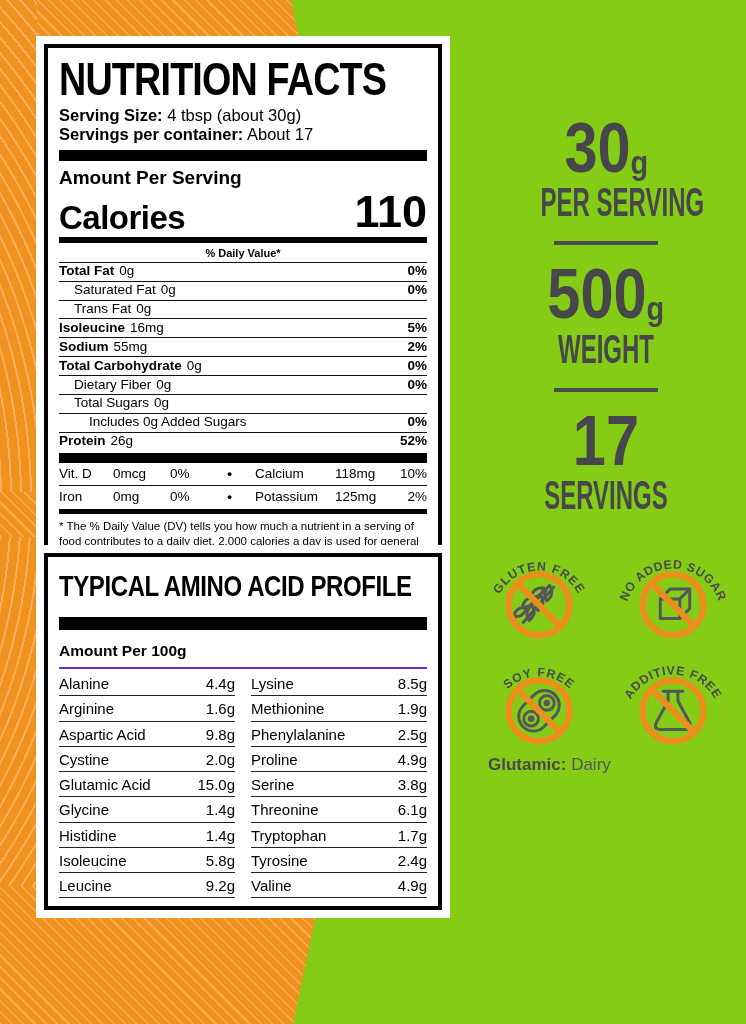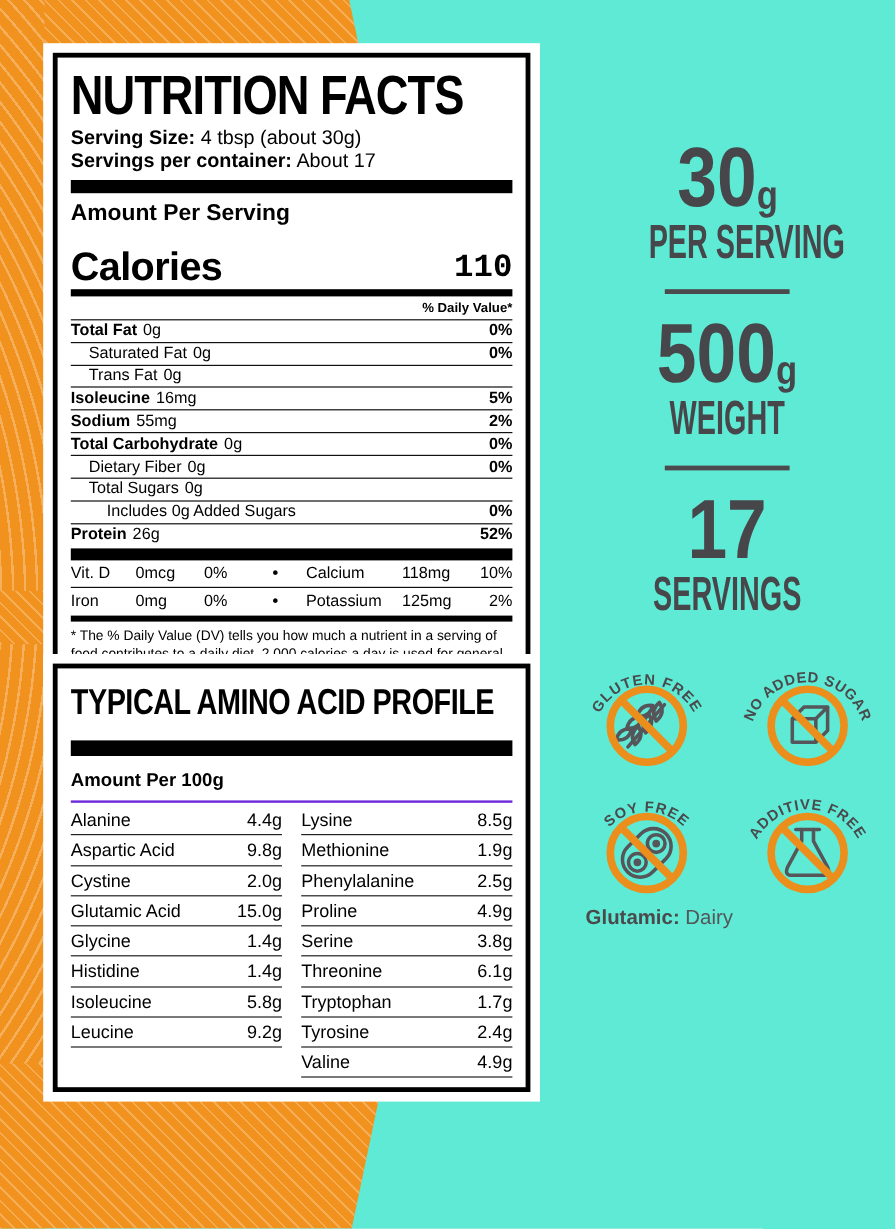--- a/index.html
+++ b/index.html
@@ -1,16 +1,16 @@
 <!DOCTYPE html>
 <html><head>
 <meta charset="utf-8">
 <style>
   html,body{margin:0;padding:0;background:#e9e9e9;}
-  #screen{position:relative;width:746px;height:1024px;background:#5eead4;overflow:hidden;
+  #screen{position:relative;width:746px;height:1024px;background:#84cc16;overflow:hidden;
           font-family:"Liberation Sans",sans-serif;color:#000;}
   
   .orange{position:absolute;background-color:#f2921e;
           background-image:repeating-linear-gradient(45deg,rgba(255,255,255,.25) 0 1.5px,rgba(255,255,255,0) 1.5px 8px);}
   #bg-strip{left:0;top:0;width:37px;height:1024px;
           background-image:repeating-radial-gradient(circle at -540px 500px,rgba(255,255,255,.28) 0 2px,rgba(255,255,255,0) 2px 10px);}
   #bg-top{left:0;top:0;width:300px;height:43px;clip-path:polygon(0 0,97% 0,100% 100%,0 100%);}
   #bg-mid{left:0;top:492px;width:354px;height:45px;clip-path:polygon(0 0,100% 0,99% 100%,0 100%);}
   #bg-bottom{left:0;top:886px;width:322px;height:138px;clip-path:polygon(0 0,100% 0,91% 100%,0 100%);}
   
@@ -21,24 +21,24 @@
   .nf-title{font-weight:900;font-size:46px;letter-spacing:-1px;line-height:1.0;white-space:nowrap;
             transform:scaleX(.82);transform-origin:left center;margin:2px 0 4px;}
   .serving-line{font-size:16.5px;line-height:1.18;}
   .serving-line b{font-weight:bold;}
   .bar{background:#000;}
   .bar-lg{height:11px;margin:5px 0 6px;}
   .bar-md{height:10px;margin:3px 0 0;}
   .bar-sm{height:6px;margin:2px 0 0;}
   .bar-xs{height:5px;margin:1px 0 0;}
   .aps{font-weight:bold;font-size:19px;margin:2px 0 0;}
-  .cal-row{display:flex;justify-content:space-between;align-items:flex-end;margin:16px 0 3px;text-align:right;}
+  .cal-row{display:flex;justify-content:space-between;align-items:flex-end;margin:0 0 3px;text-align:right;}
   .cal-label{font-weight:900;font-size:33px;line-height:1;letter-spacing:-.5px;}
-  .cal-value{font-weight:900;font-size:27px;line-height:1;font-family:Liberation Mono, monospace;}
-  .dv-header{font-weight:bold;font-size:11px;text-align:right;padding:4px 0 3px;}
+  .cal-value{font-weight:900;font-size:45px;line-height:1;}
+  .dv-header{font-weight:bold;font-size:11px;text-align:center;padding:4px 0 3px;}
   .n-row{display:flex;justify-content:space-between;border-top:1.5px solid #111;
          font-size:13.5px;padding:1.5px 0;line-height:1.1;}
   .n-row .rn{font-weight:bold;}
   .n-row.sub .rn{font-weight:normal;}
   .n-row .ra{margin-left:5px;}
   .n-row .dv{font-weight:bold;}
   .ind1{padding-left:15px;}
   .ind2{padding-left:30px;}
   .micro-row{display:flex;align-items:baseline;font-size:13.5px;padding:3.5px 0;line-height:1.1;}
   .micro-row .m1{width:54px;} .micro-row .m2{width:57px;} .micro-row .m3{width:34px;}
@@ -172,20 +172,24 @@
   <div class="card-wrap" id="amino-wrap">
     <div class="card" style="">
       <div class="aa-title">TYPICAL AMINO ACID PROFILE</div>
       <div class="aa-bar"></div>
       <div class="aa-header">Amount Per 100g</div>
       <div class="aa-cols">
         <div class="aa-col">
           <div class="a-row">
               <span>Alanine</span>
               <span>4.4g</span>
+            </div>
+          <div class="a-row">
+              <span>Arginine</span>
+              <span>1.6g</span>
             </div>
           <div class="a-row">
               <span>Aspartic Acid</span>
               <span>9.8g</span>
             </div>
           <div class="a-row">
               <span>Cystine</span>
               <span>2.0g</span>
             </div>
           <div class="a-row">

